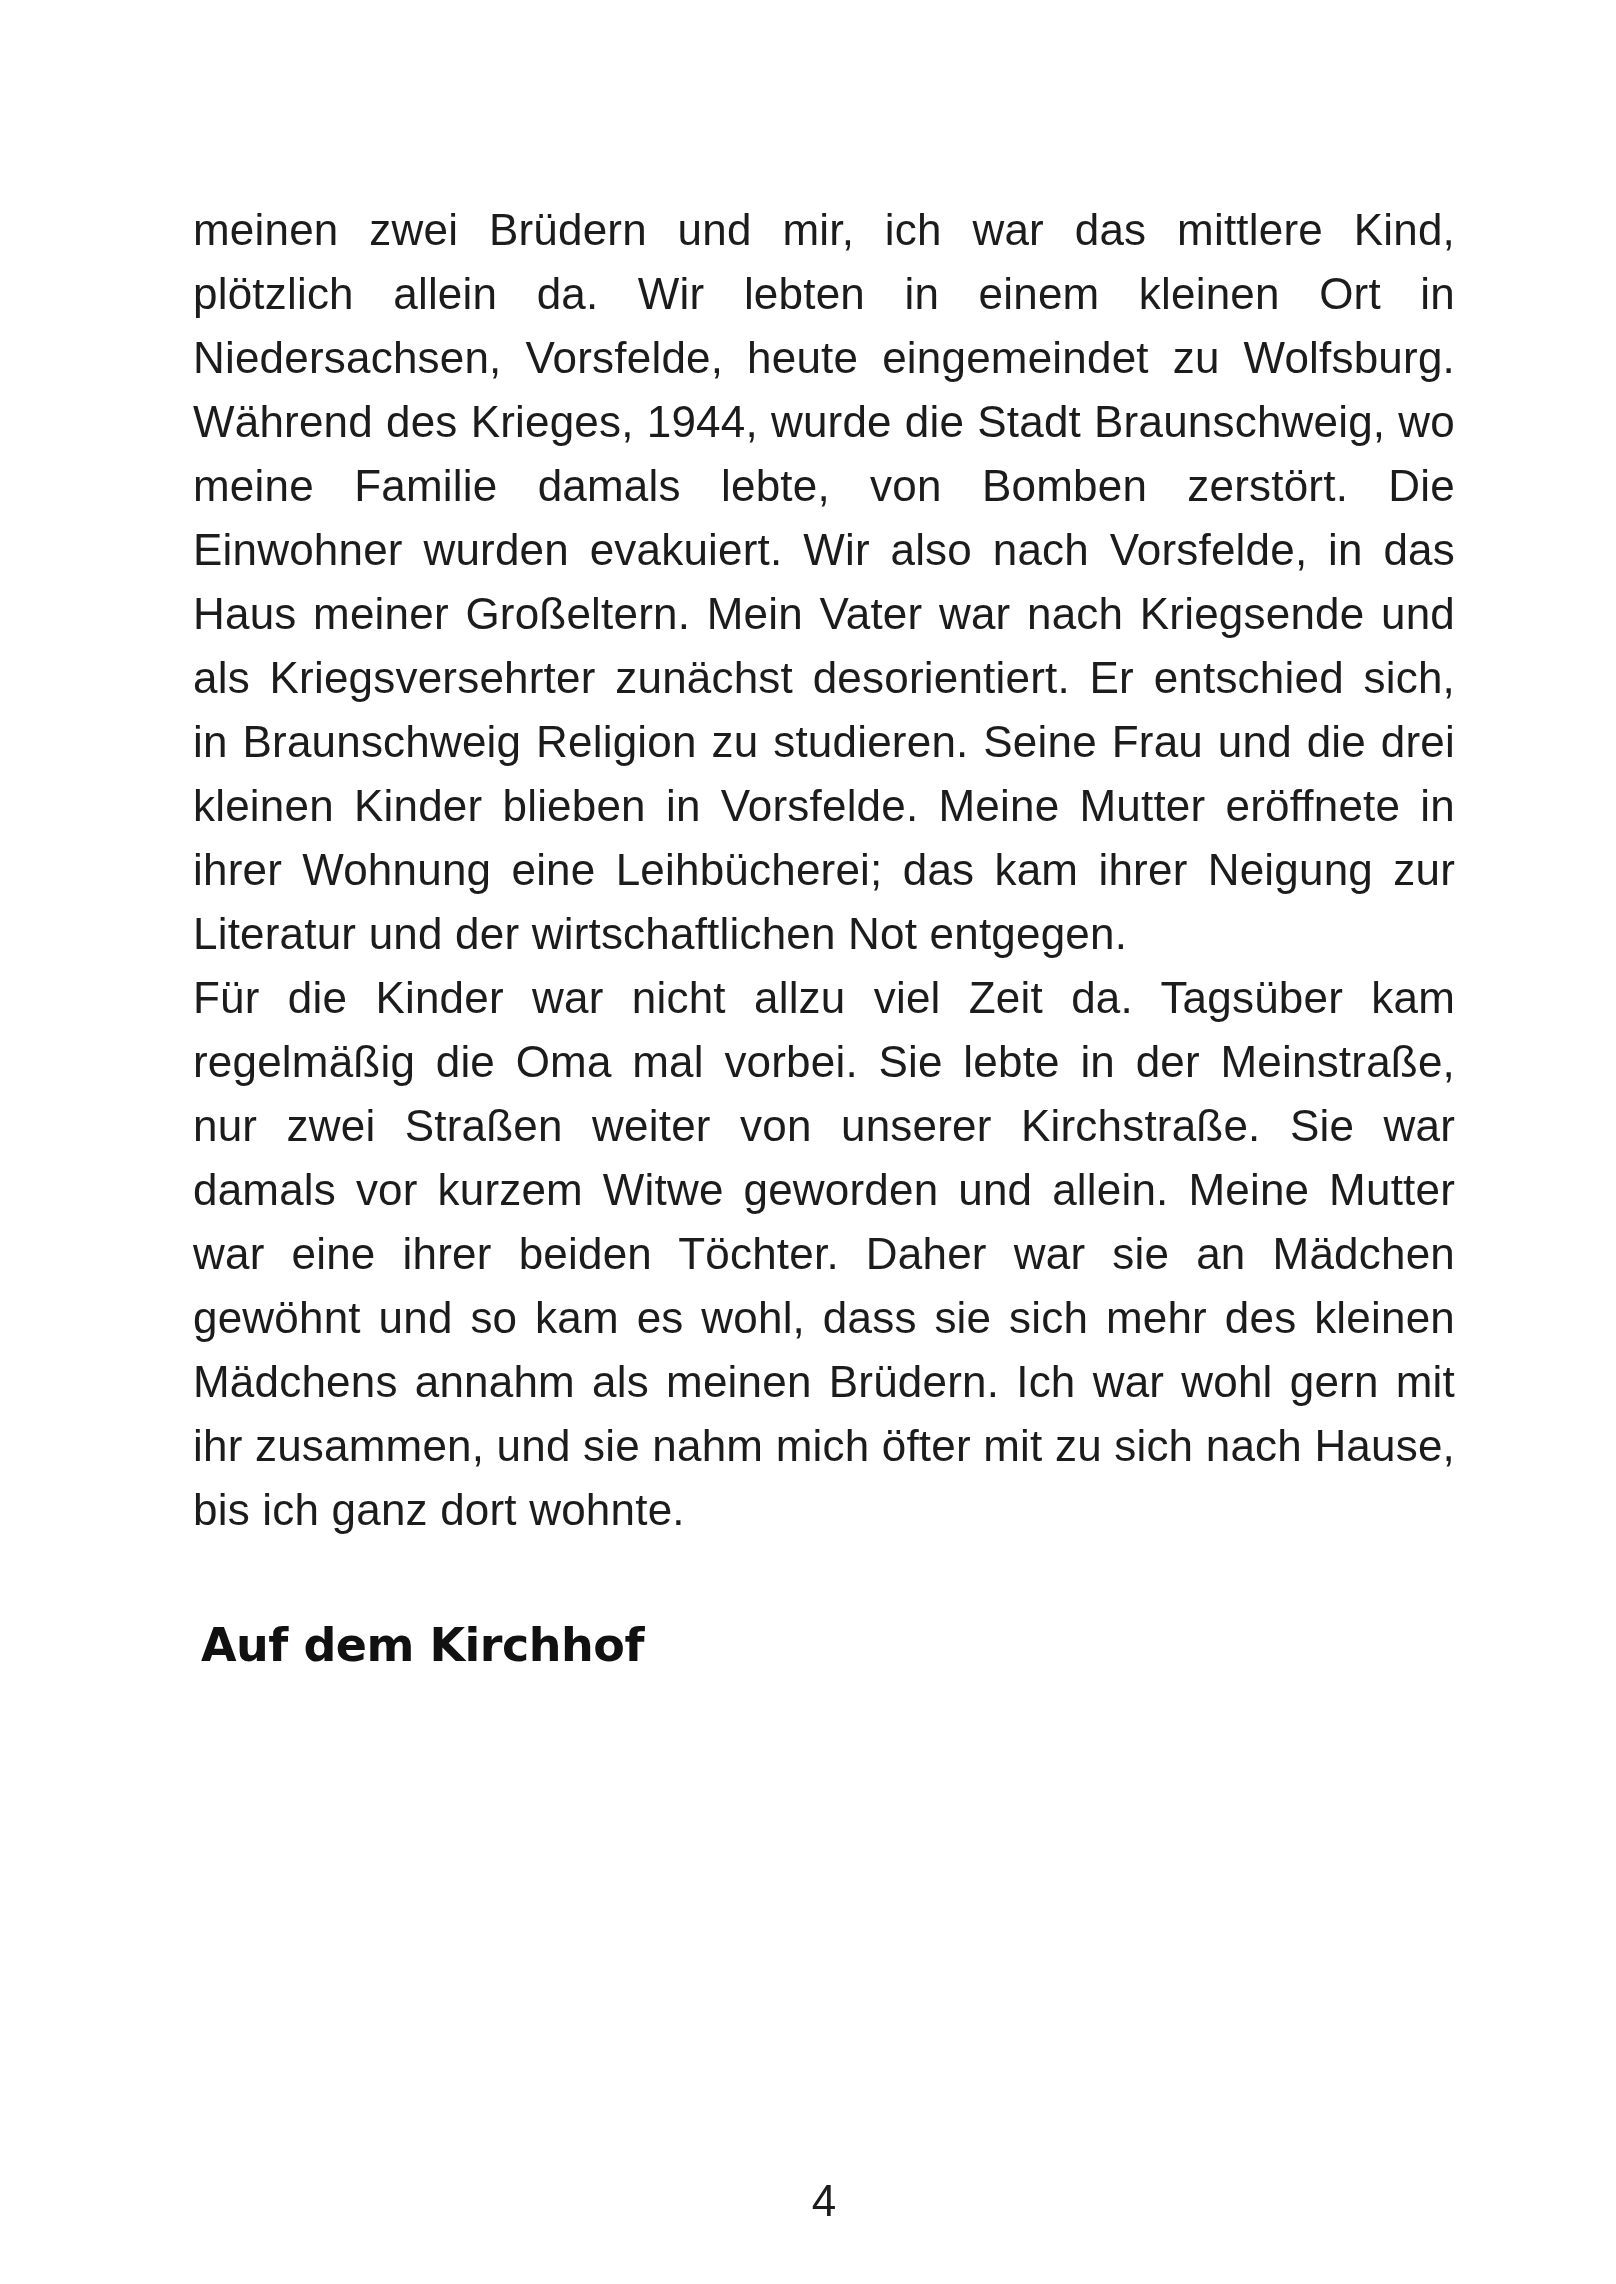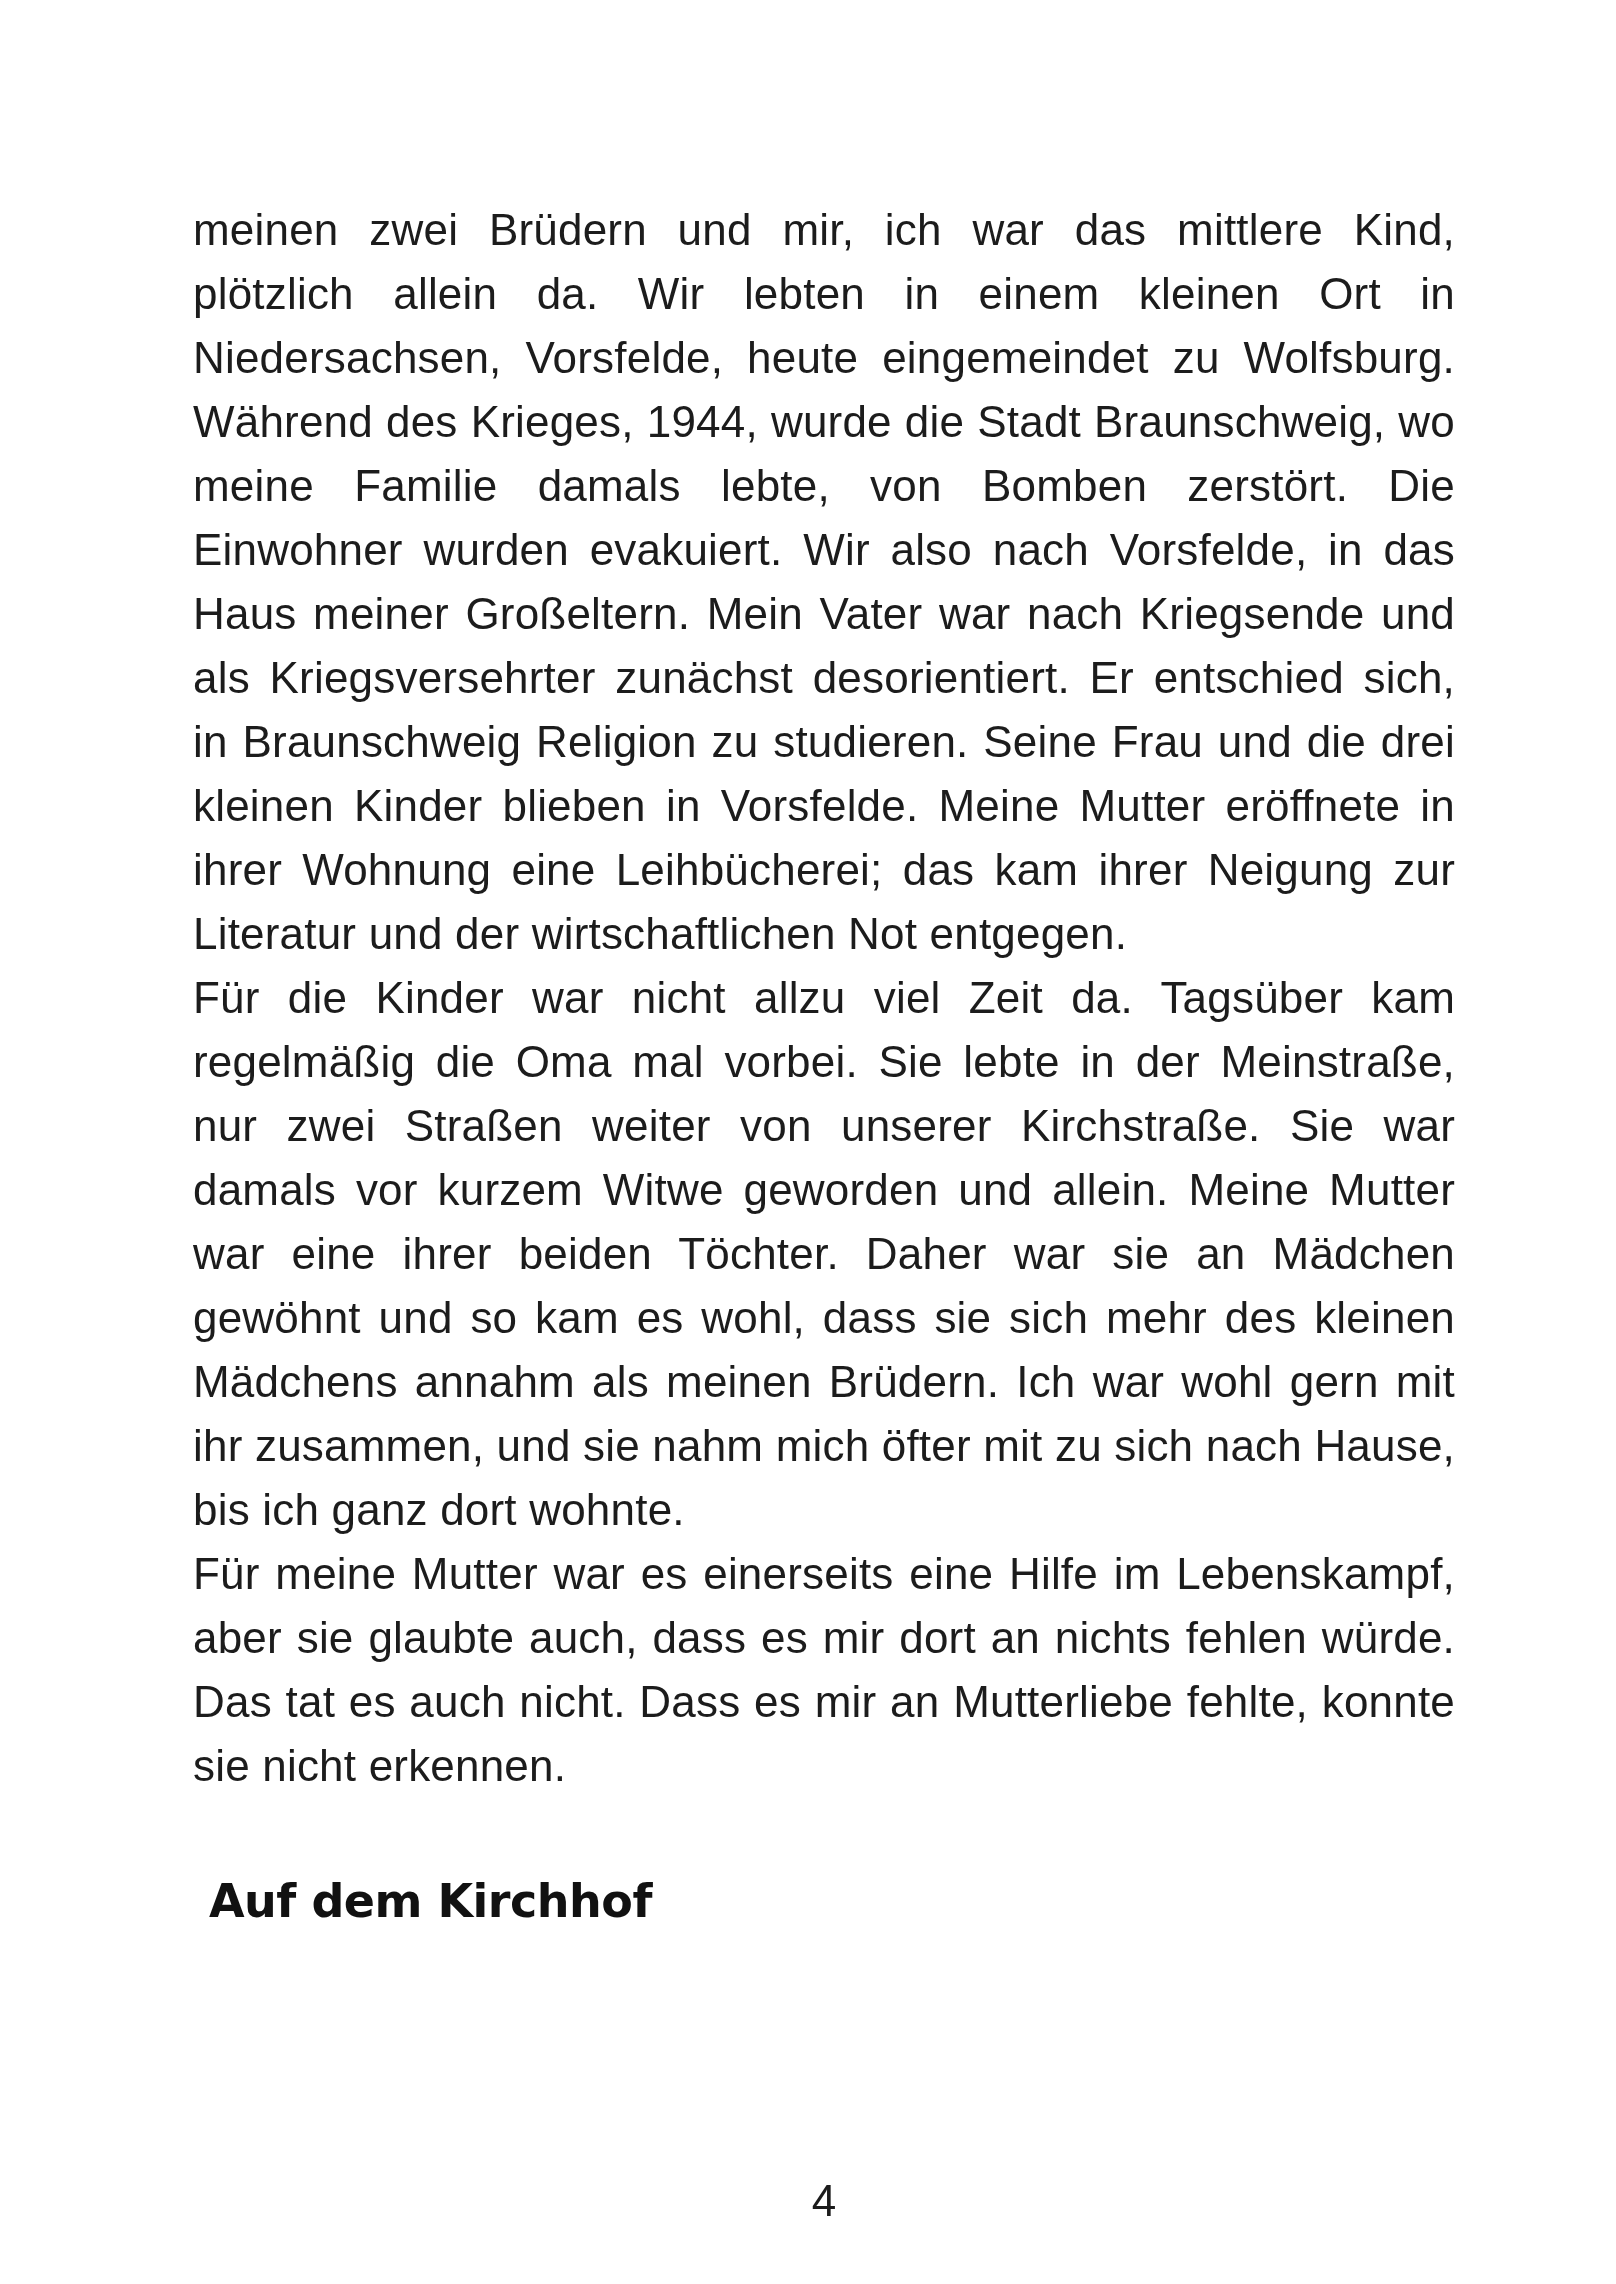--- a/index.html
+++ b/index.html
@@ -26,21 +26,21 @@
   }
   .body-text p {
     margin: 0;
     font-size: 44px;
     line-height: 64px;
     text-align: justify;
     text-justify: inter-word;
     letter-spacing: 0.2px;
   }
   .section-heading {
-    margin: 16px;
+    margin: 8px;
     margin-top: 71px;
     font-family: "DejaVu Sans", sans-serif;
     font-size: 46px;
     line-height: 64px;
     font-weight: 700;
     letter-spacing: -0.5px;
     text-align: left;
     color: #111111;
   }
   .page-footer {
@@ -56,21 +56,20 @@
     color: #1c1c1c;
   }
 </style>
 </head>
 <body>
 
 <div class="page">
   <div class="body-text">
     <p>meinen zwei Brüdern und mir, ich war das mittlere Kind, plötzlich allein da. Wir lebten in einem kleinen Ort in Niedersachsen, Vorsfelde, heute eingemeindet zu Wolfsburg. Während des Krieges, 1944, wurde die Stadt Braunschweig, wo meine Familie damals lebte, von Bomben zerstört. Die Einwohner wurden evakuiert. Wir also nach Vorsfelde, in das Haus meiner Großeltern. Mein Vater war nach Kriegsende und als Kriegsversehrter zunächst desorientiert. Er entschied sich, in Braunschweig Religion zu studieren. Seine Frau und die drei kleinen Kinder blieben in Vorsfelde. Meine Mutter eröffnete in ihrer Wohnung eine Leihbücherei; das kam ihrer Neigung zur Literatur und der wirtschaftlichen Not entgegen.</p>
     <p>Für die Kinder war nicht allzu viel Zeit da. Tagsüber kam regelmäßig die Oma mal vorbei. Sie lebte in der Meinstraße, nur zwei Straßen weiter von unserer Kirchstraße. Sie war damals vor kurzem Witwe geworden und allein. Meine Mutter war eine ihrer beiden Töchter. Daher war sie an Mädchen gewöhnt und so kam es wohl, dass sie sich mehr des kleinen Mädchens annahm als meinen Brüdern. Ich war wohl gern mit ihr zusammen, und sie nahm mich öfter mit zu sich nach Hause, bis ich ganz dort wohnte.</p>
-    <p>Für meine Mutter war es einerseits eine Hilfe im Lebenskampf, aber sie glaubte auch, dass es mir dort an nichts fehlen würde. Das tat es auch nicht. Dass es mir an Mutterliebe fehlte, konnte sie nicht erkennen.</p>
     <h2 class="section-heading">Auf dem Kirchhof</h2>
   </div>
 
   <div class="page-footer">
     <span class="page-number">4</span>
   </div>
 </div>
 
 
 </body></html>

